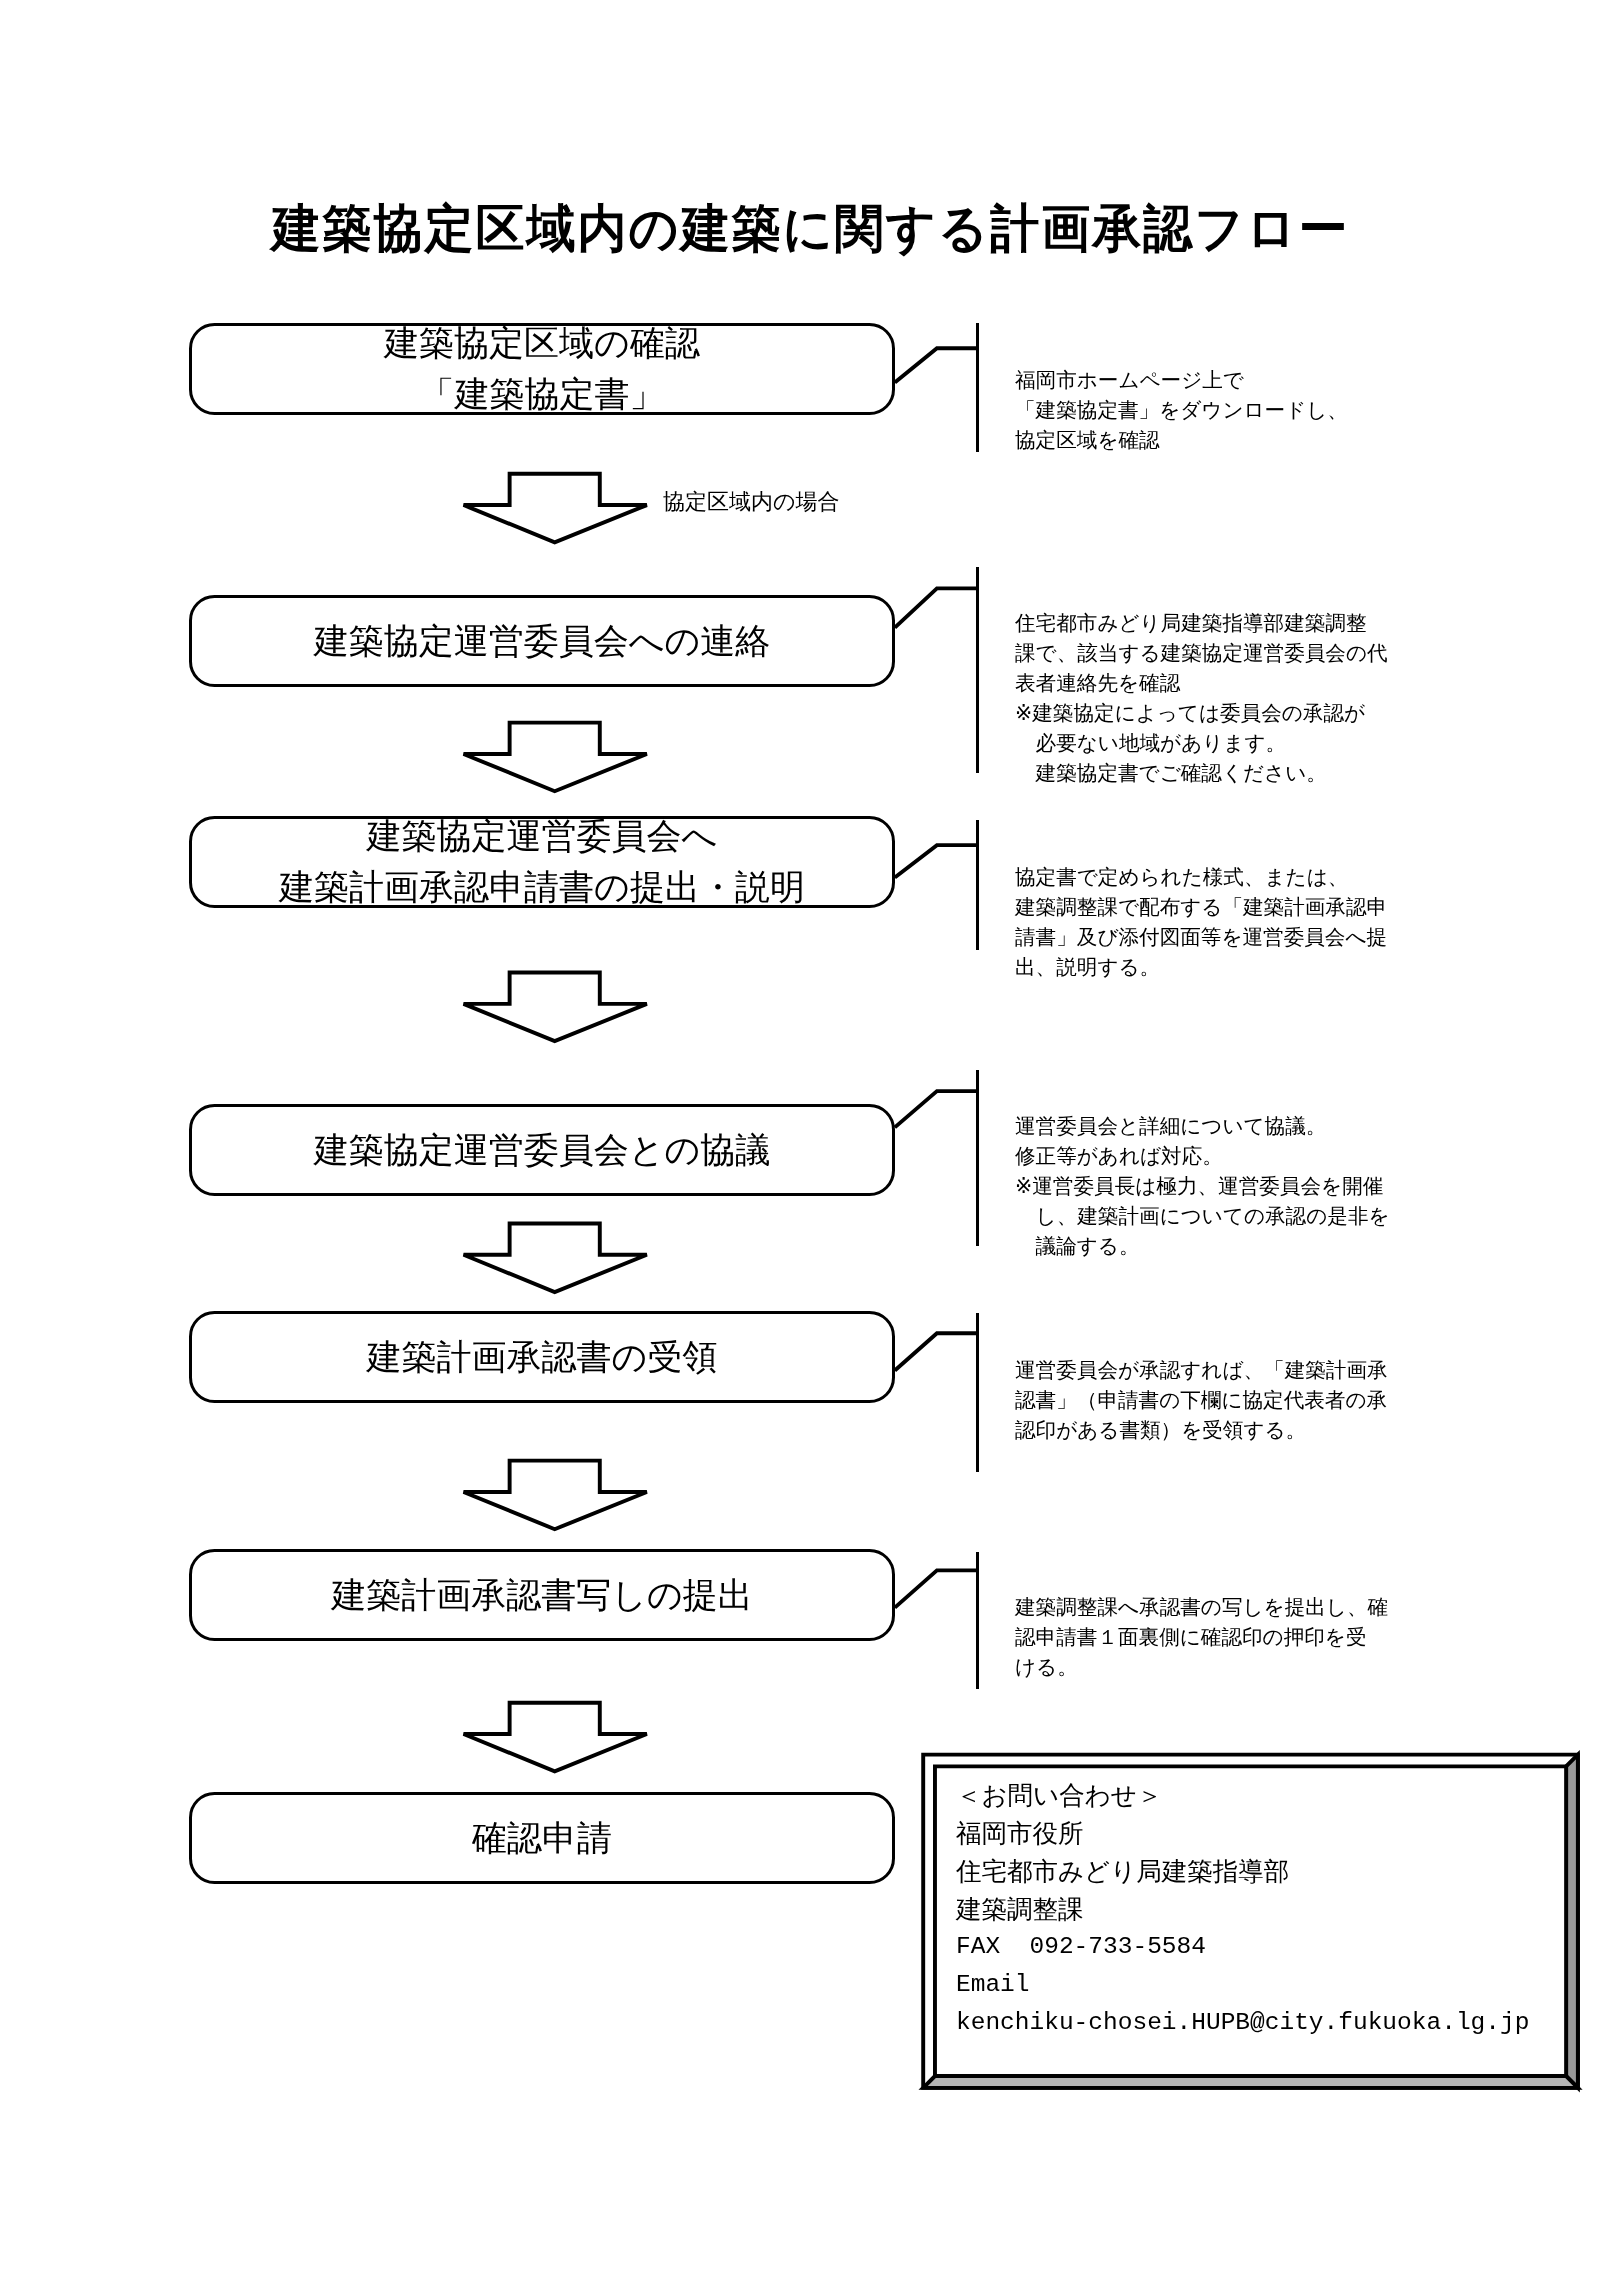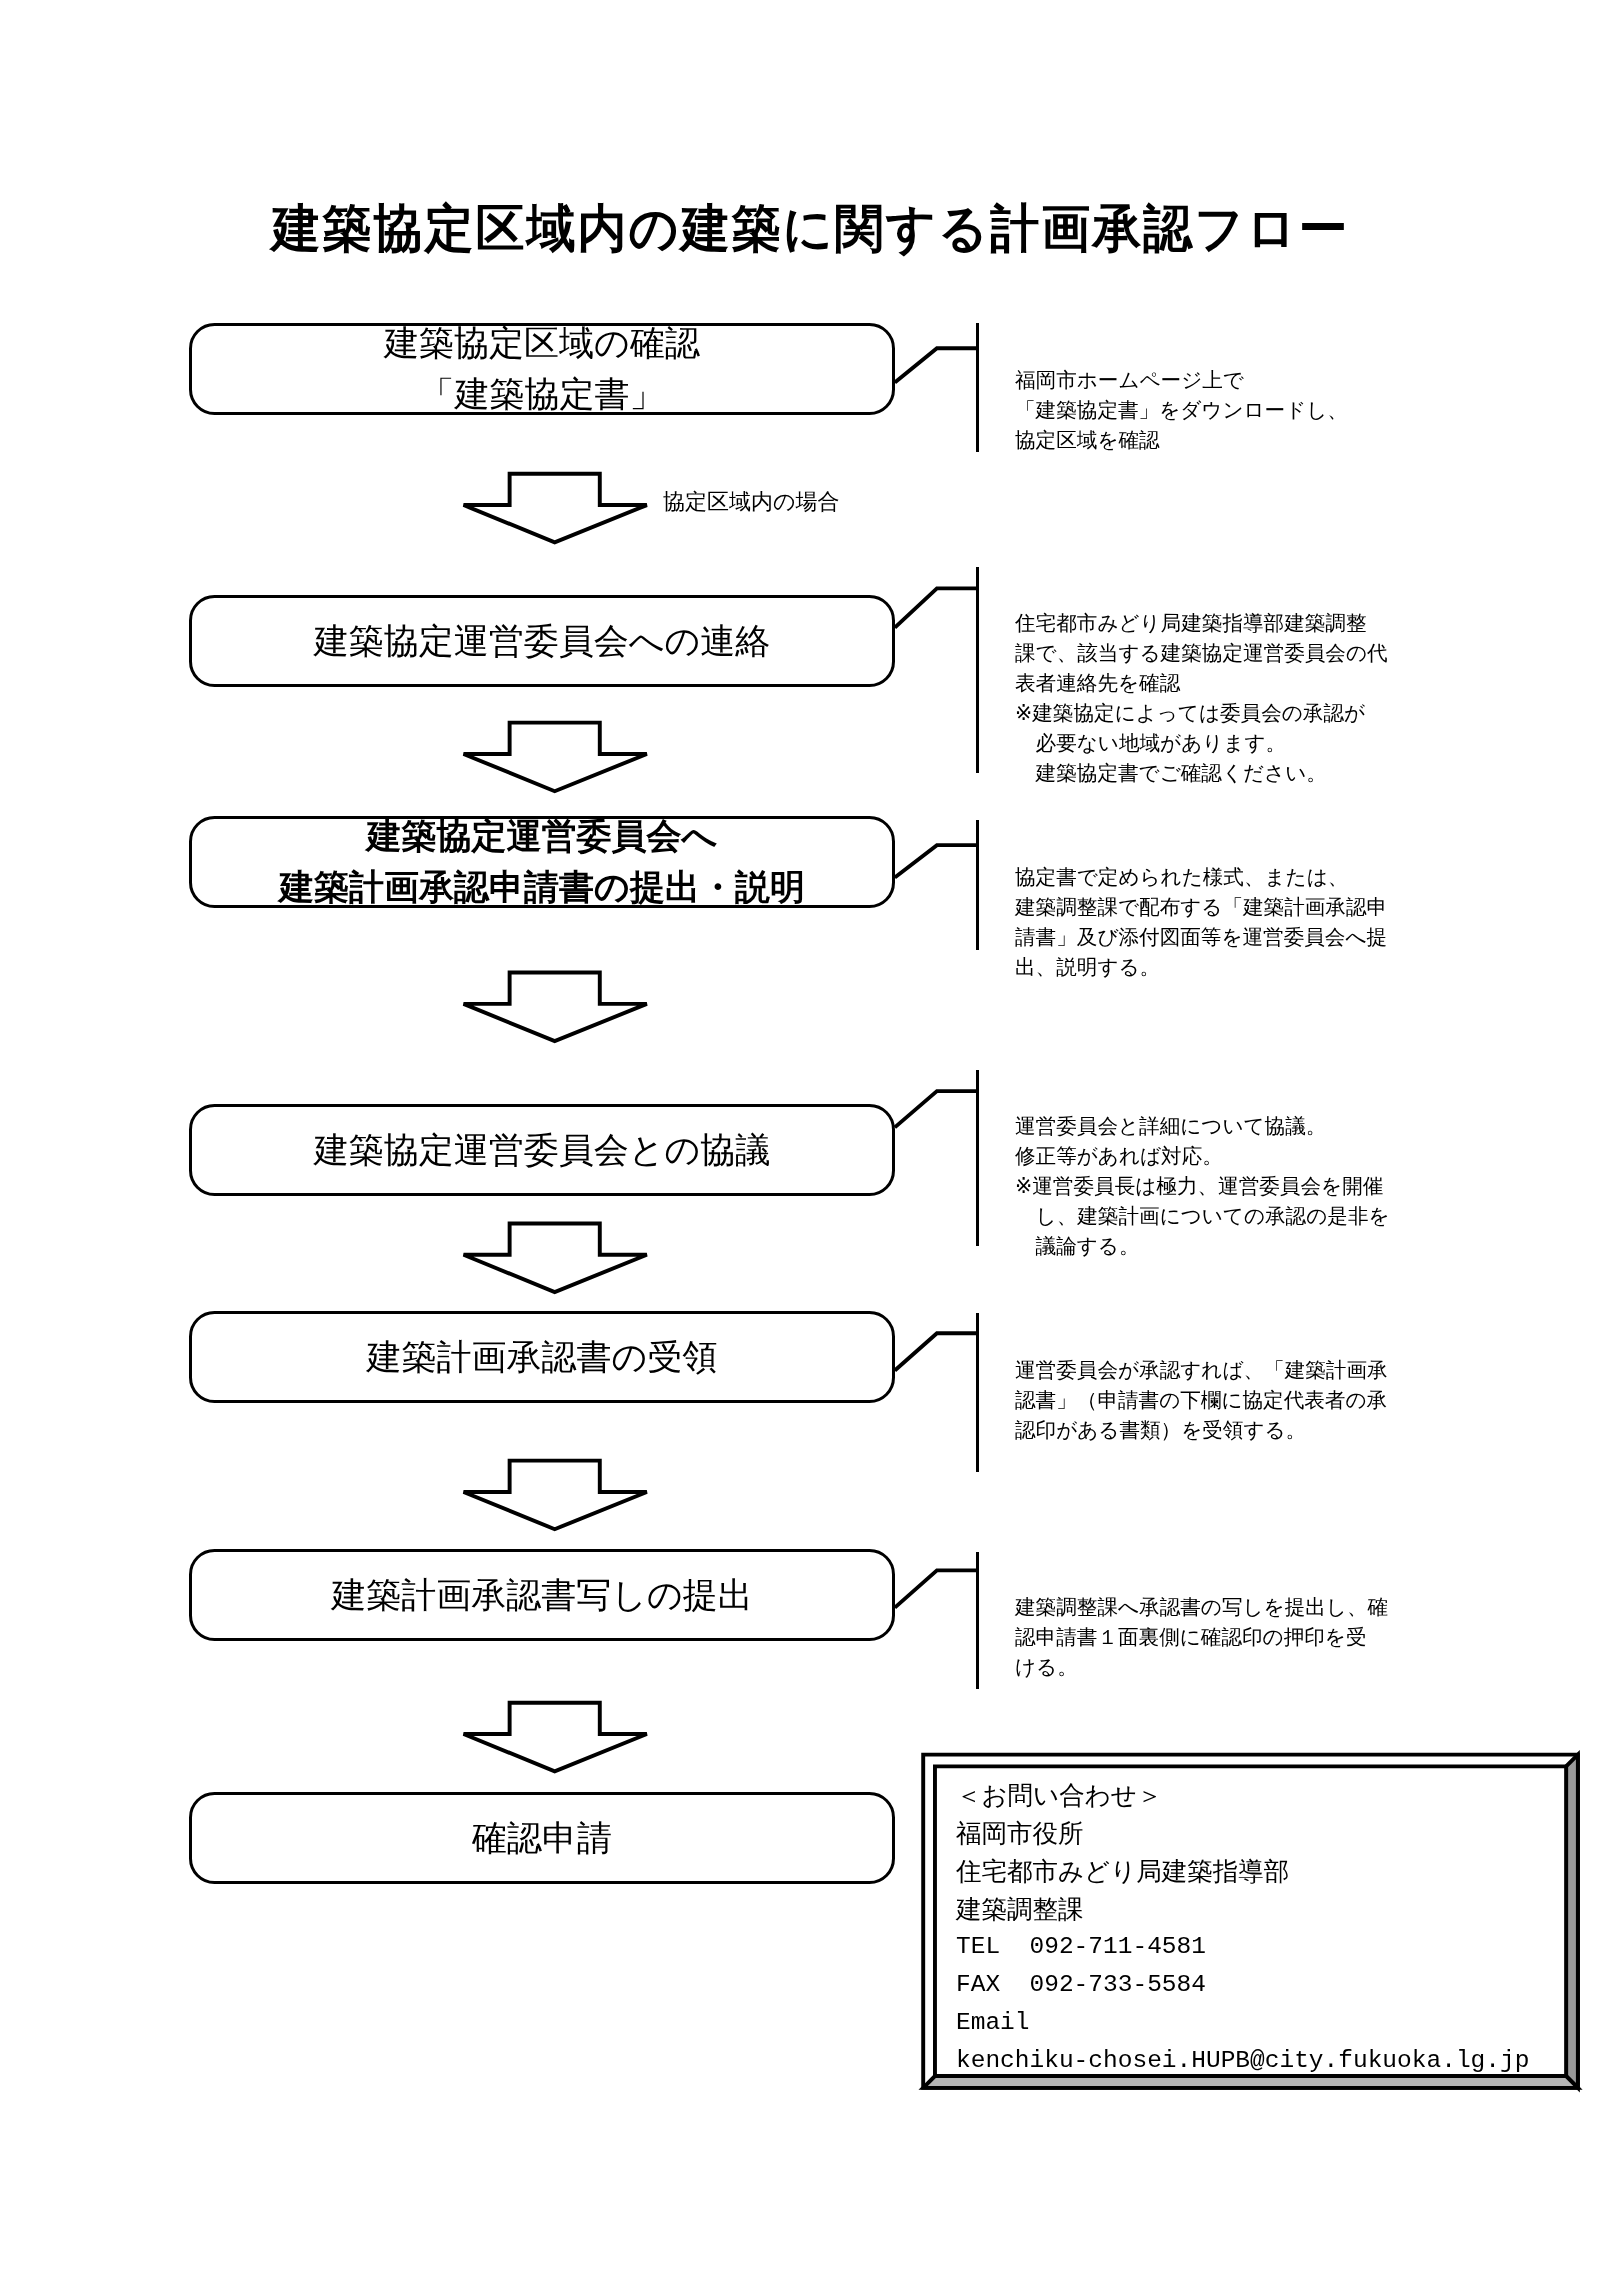--- a/index.html
+++ b/index.html
@@ -62,21 +62,21 @@
 <div class="vline" style="top:1313px;height:159px;"></div>
 <div class="vline" style="top:1552px;height:137px;"></div>
 
 <div class="step" style="top:323px;">
   <span class="lines">建築協定区域の確認
 「建築協定書」</span>
 </div>
 <div class="step" style="top:595px;">
   <span class="lines">建築協定運営委員会への連絡</span>
 </div>
-<div class="step" style="top:816px;font-weight:bold;">
+<div class="step" style="top:816px;">
   <span class="lines">建築協定運営委員会へ
 建築計画承認申請書の提出・説明</span>
 </div>
 <div class="step" style="top:1104px;">
   <span class="lines">建築協定運営委員会との協議</span>
 </div>
 <div class="step" style="top:1311px;">
   <span class="lines">建築計画承認書の受領</span>
 </div>
 <div class="step" style="top:1549px;">
@@ -111,18 +111,17 @@
 認印がある書類）を受領する。</div>
 <div class="note" style="top:1556px;">建築調整課へ承認書の写しを提出し、確
 認申請書１面裏側に確認印の押印を受
 ける。</div>
 
 <div class="contact-text">
   <div>＜お問い合わせ＞</div>
   <div>福岡市役所</div>
   <div>住宅都市みどり局建築指導部</div>
   <div>建築調整課</div>
-  <div class="mono"><span>TEL</span>  <span>092-711-4581</span></div>
   <div class="mono"><span>FAX</span>  <span>092-733-5584</span></div>
   <div class="mono">Email</div>
   <div class="mono">kenchiku-chosei.HUPB@city.fukuoka.lg.jp</div>
 </div>
 
 
 </body></html>

